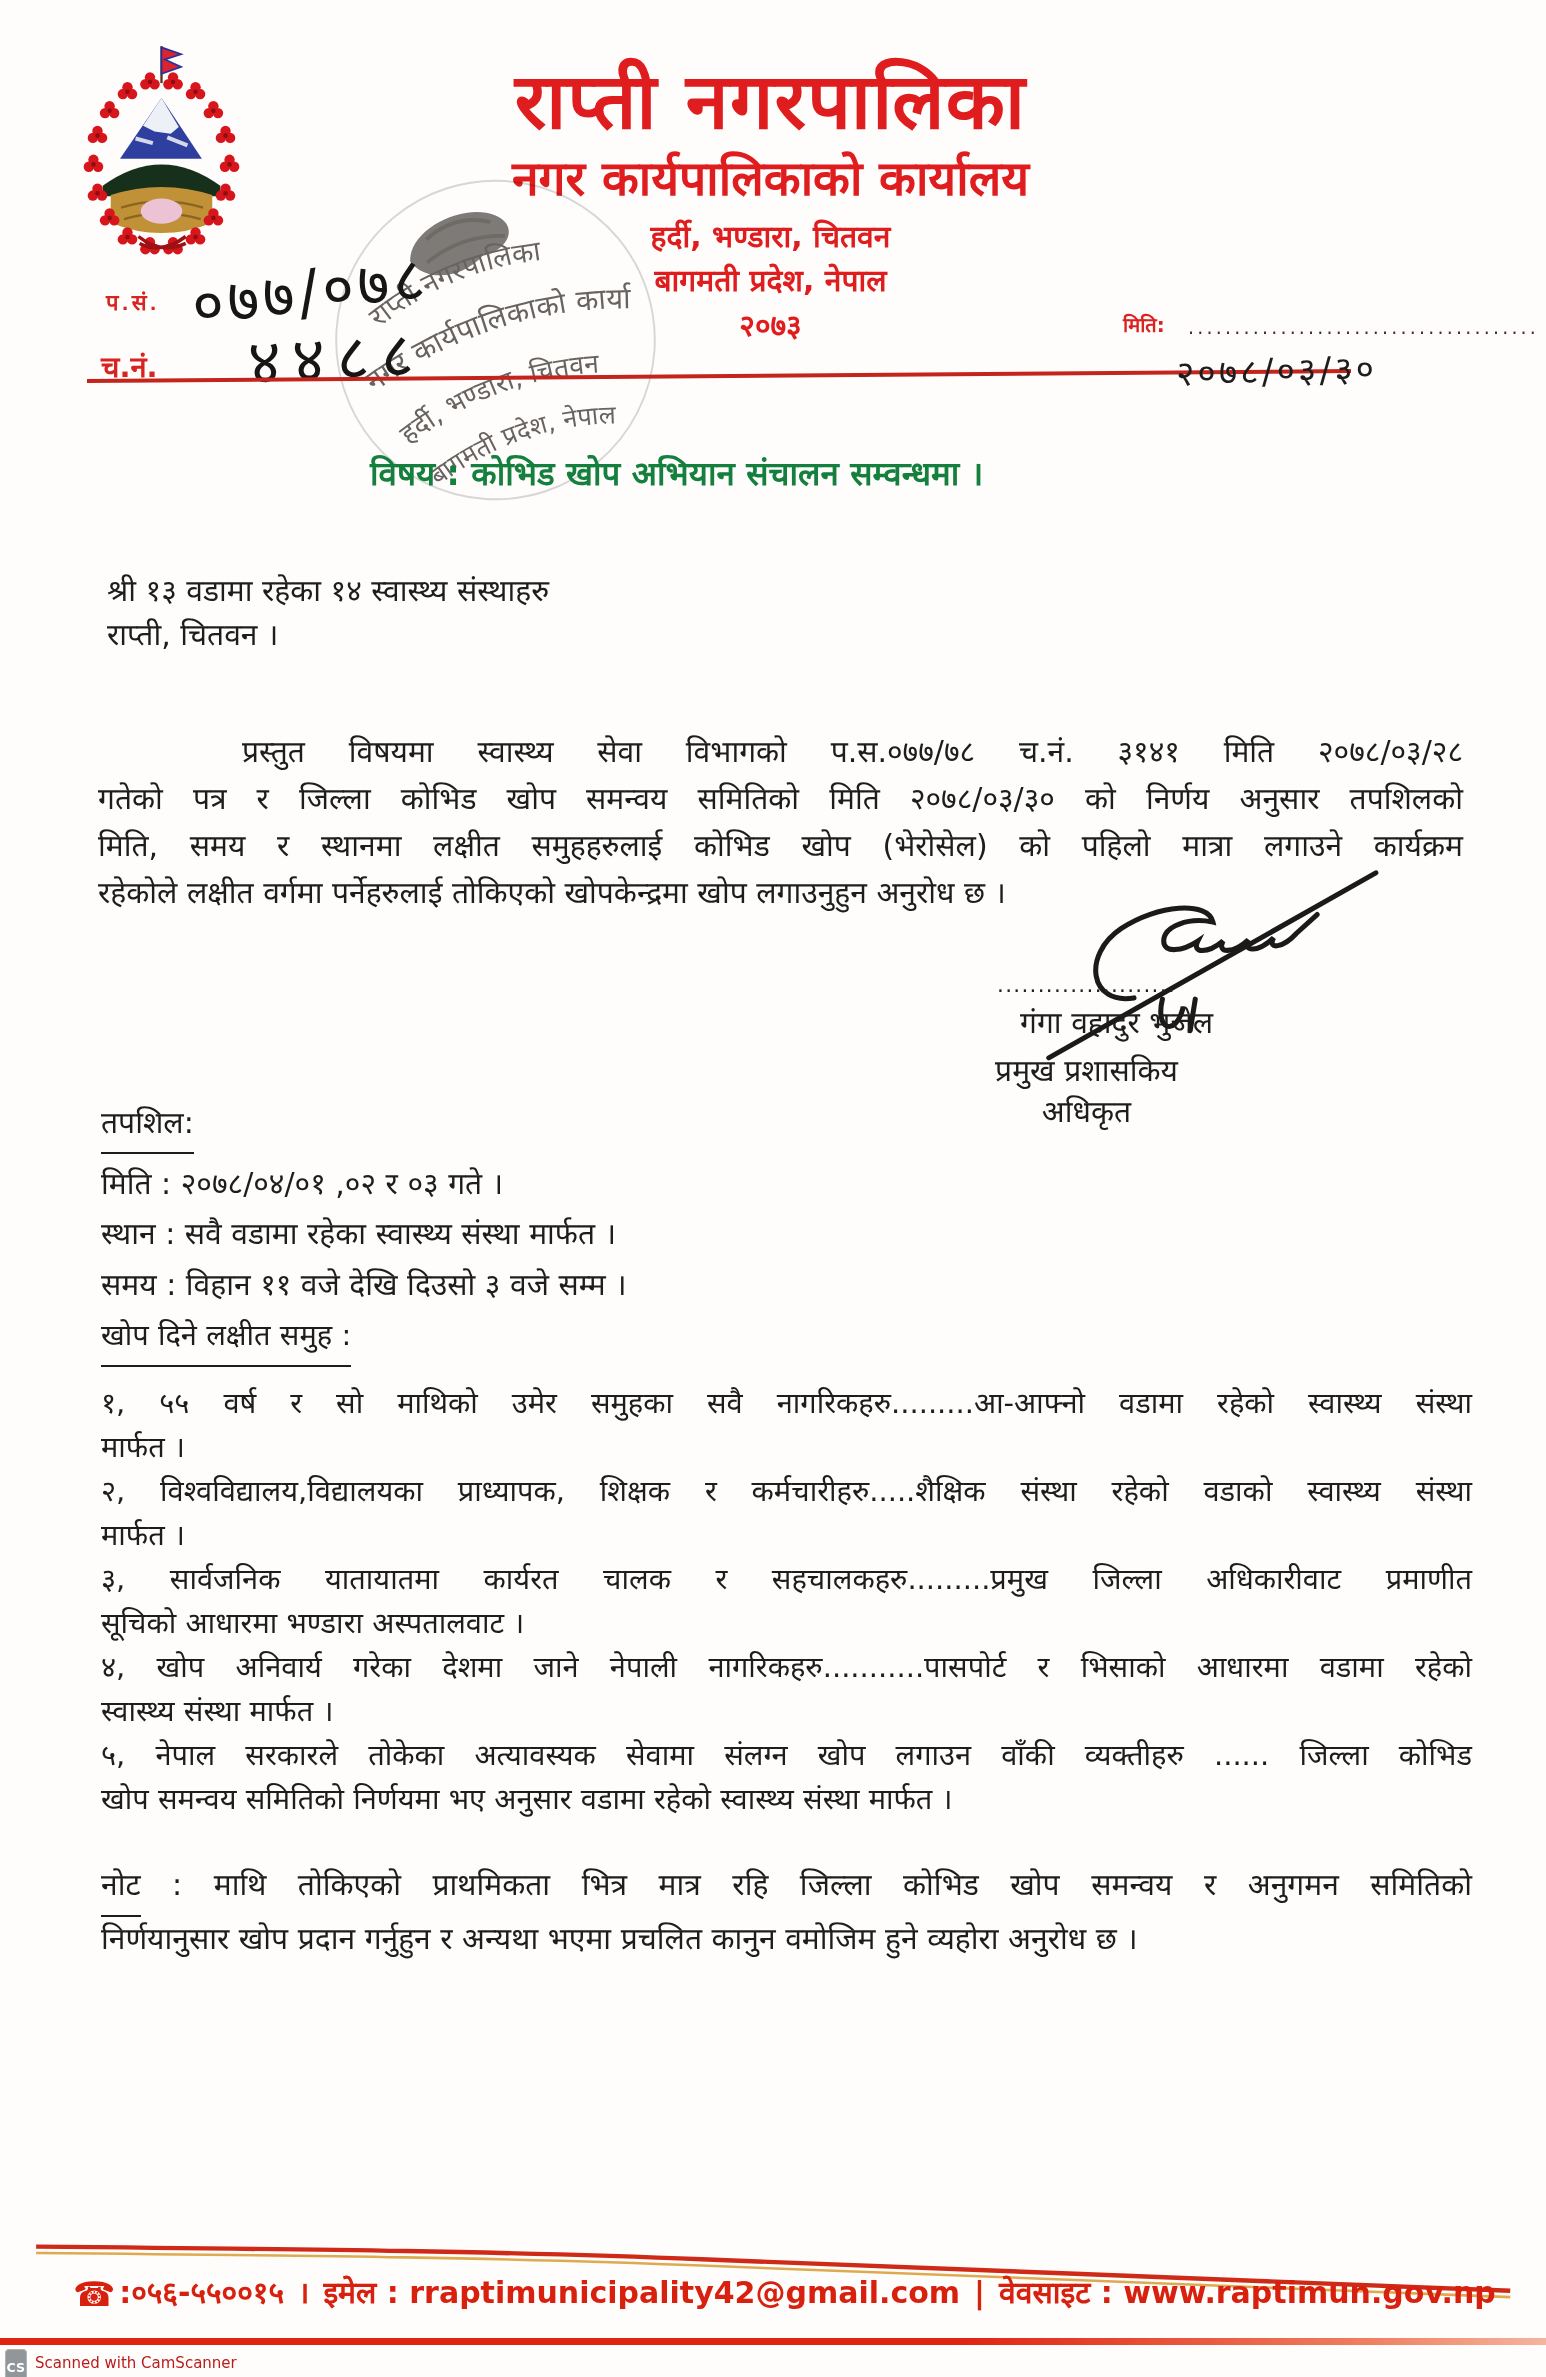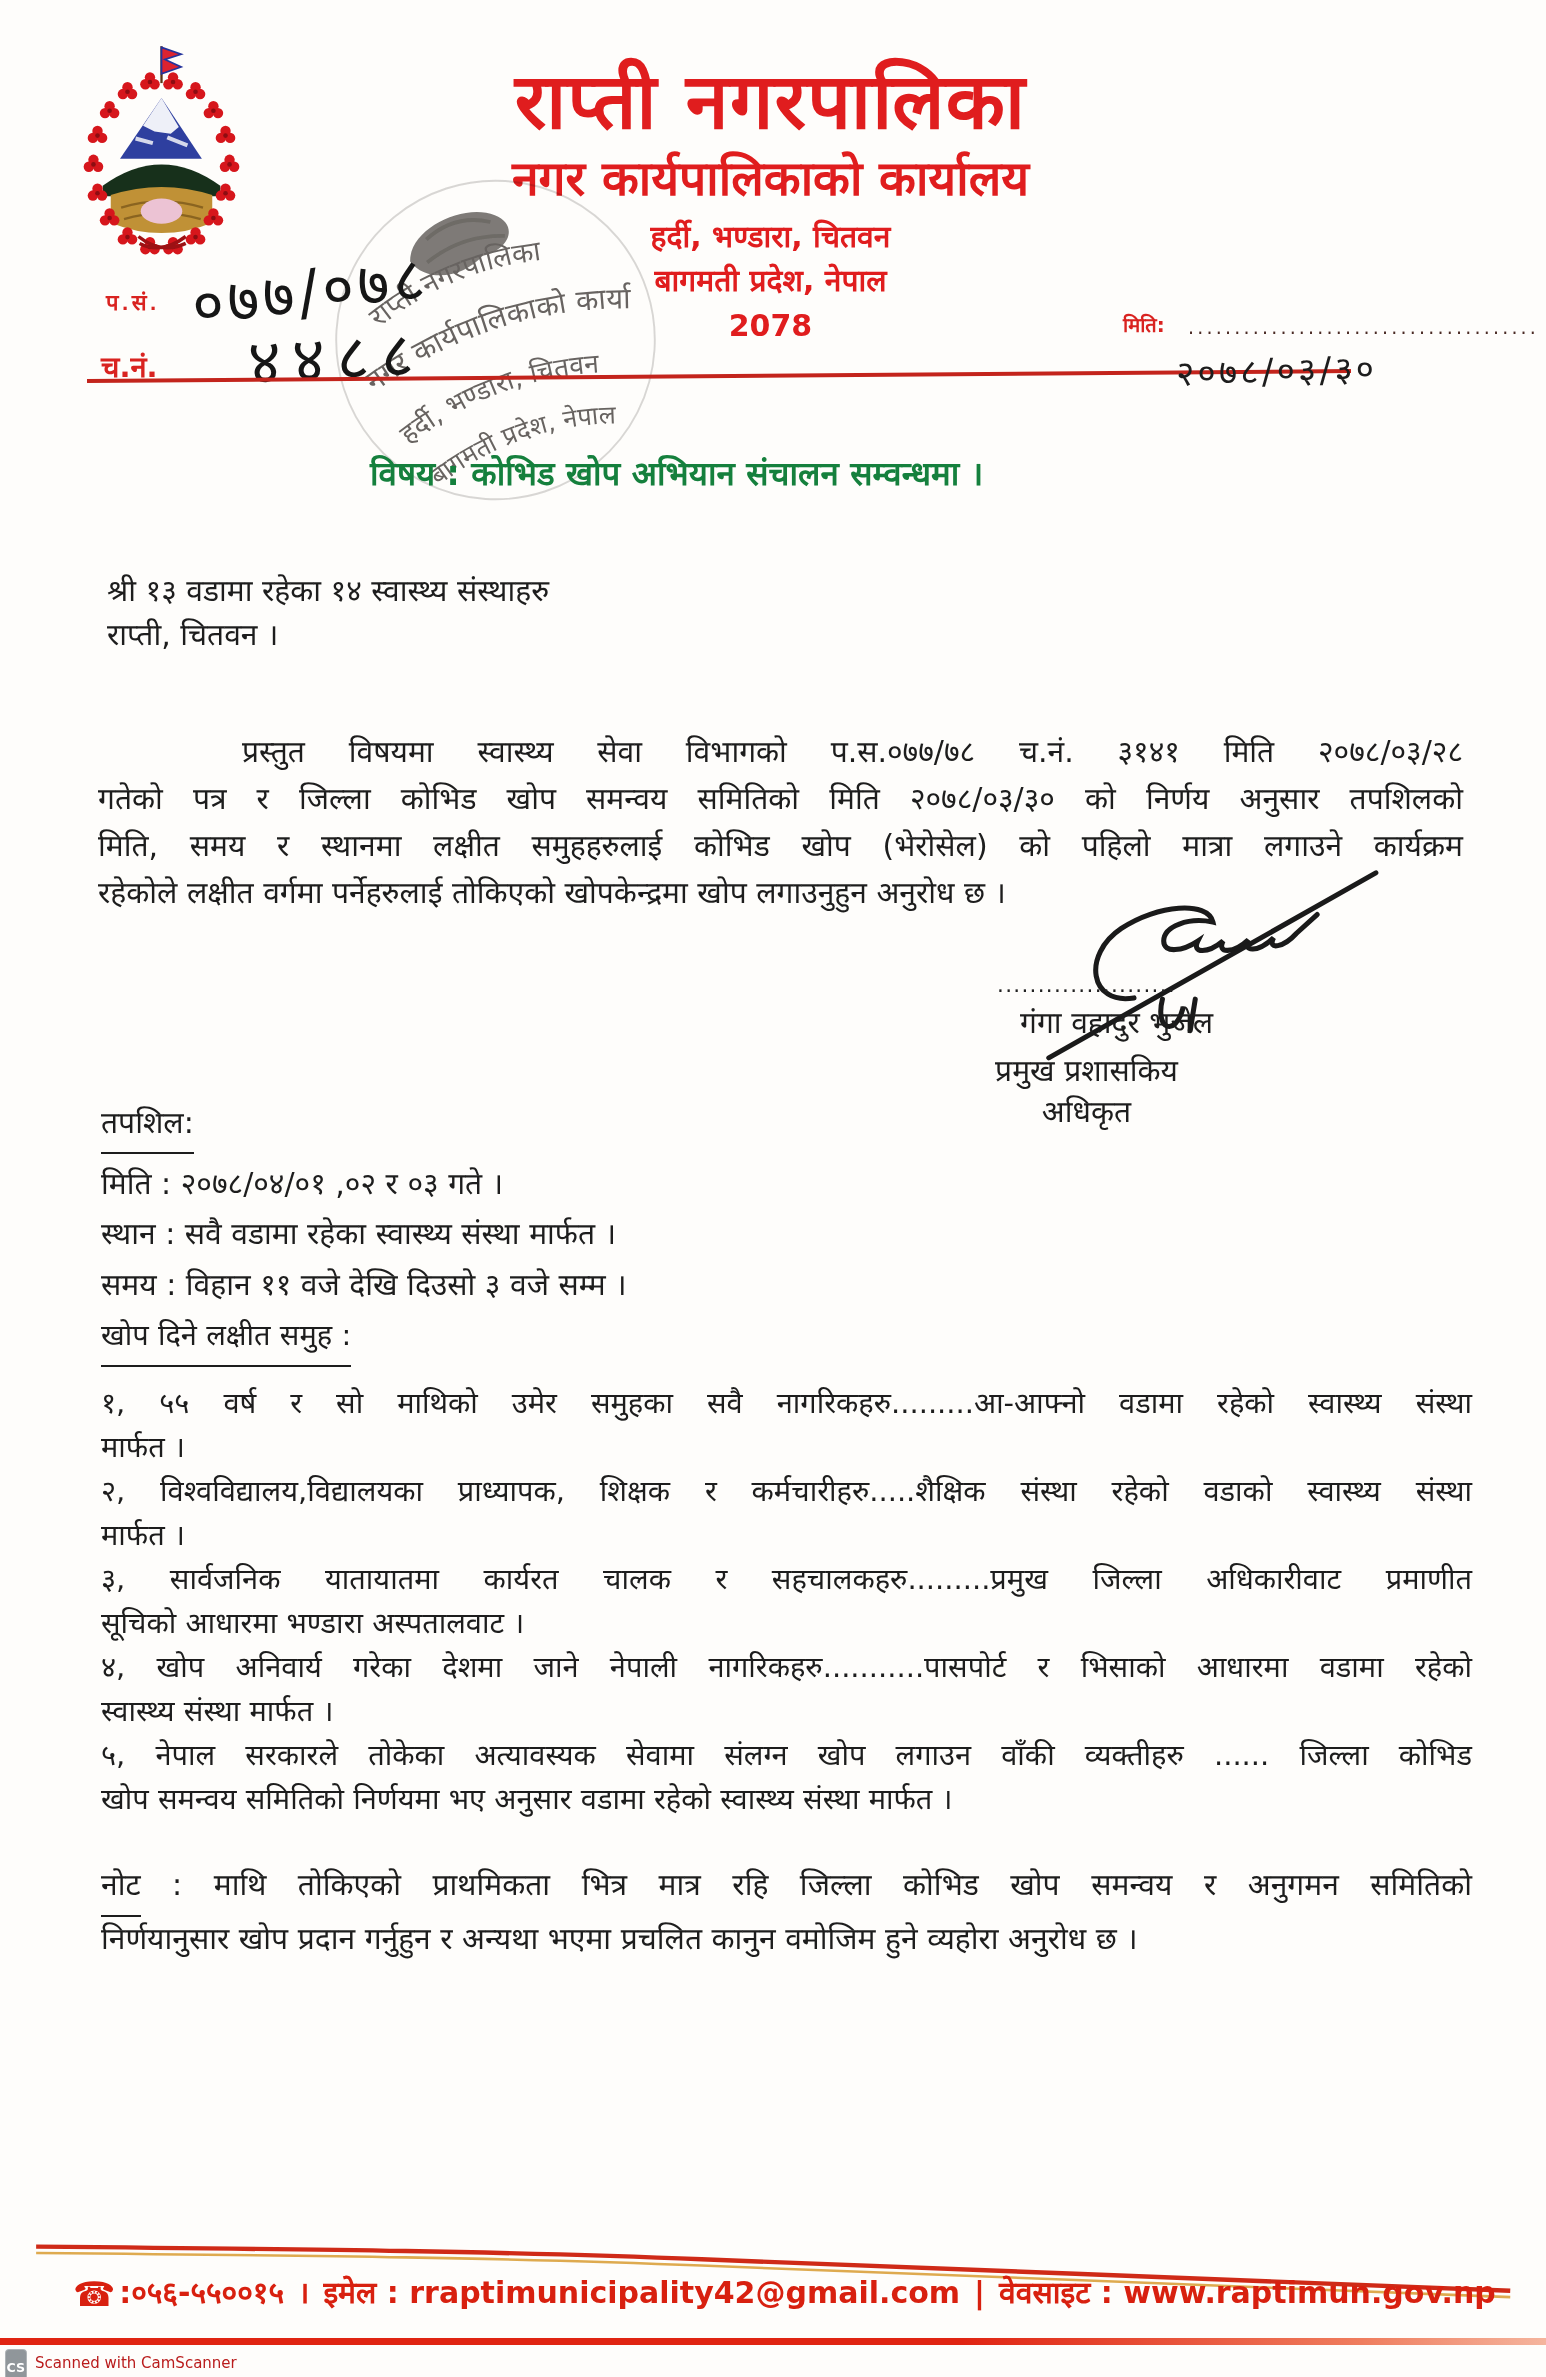--- a/index.html
+++ b/index.html
@@ -125,21 +125,21 @@
         <path d="M112,352 Q150,372 192,340 M192,352 Q150,372 110,340" stroke="#9c1114" stroke-width="6" fill="none"></path>
       </g>
     </svg>
   </div>
 
   <div class="head-block">
     <div class="head-muni">राप्ती नगरपालिका</div>
     <div class="head-office">नगर कार्यपालिकाको कार्यालय</div>
     <div class="head-addr">हर्दी, भण्डारा, चितवन</div>
     <div class="head-addr2">बागमती प्रदेश, नेपाल</div>
-    <div class="head-year">2078</div>
+    <div class="head-year">२०७३</div>
   </div>
 
   <div class="stamp">
     <svg viewBox="0 0 560 560" width="361" height="354">
       <g transform="rotate(-18 280 280)" fill="#2c2824" opacity="0.82">
         <circle cx="280" cy="280" r="252" fill="none" stroke="#2c2824" stroke-width="3" opacity="0.25"></circle>
         <path d="M190,120 C205,70 300,58 340,92 C372,118 345,152 302,147 C262,170 205,162 190,120 Z" opacity="0.85"></path>
         <path d="M225,95 Q280,70 330,100 M215,130 Q280,105 345,128" stroke="#2c2824" stroke-width="6" fill="none" opacity="0.7"></path>
         <defs>
           <path id="sa1" d="M110,205 Q280,140 450,200" fill="none"></path>

